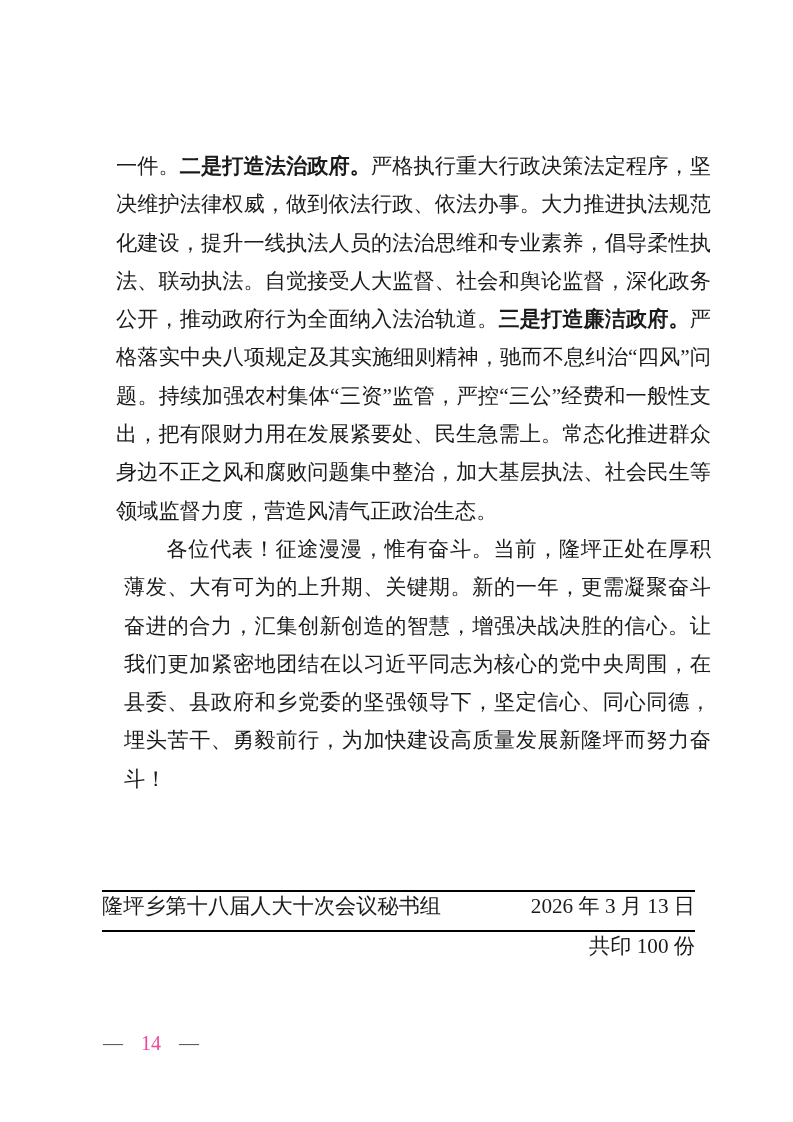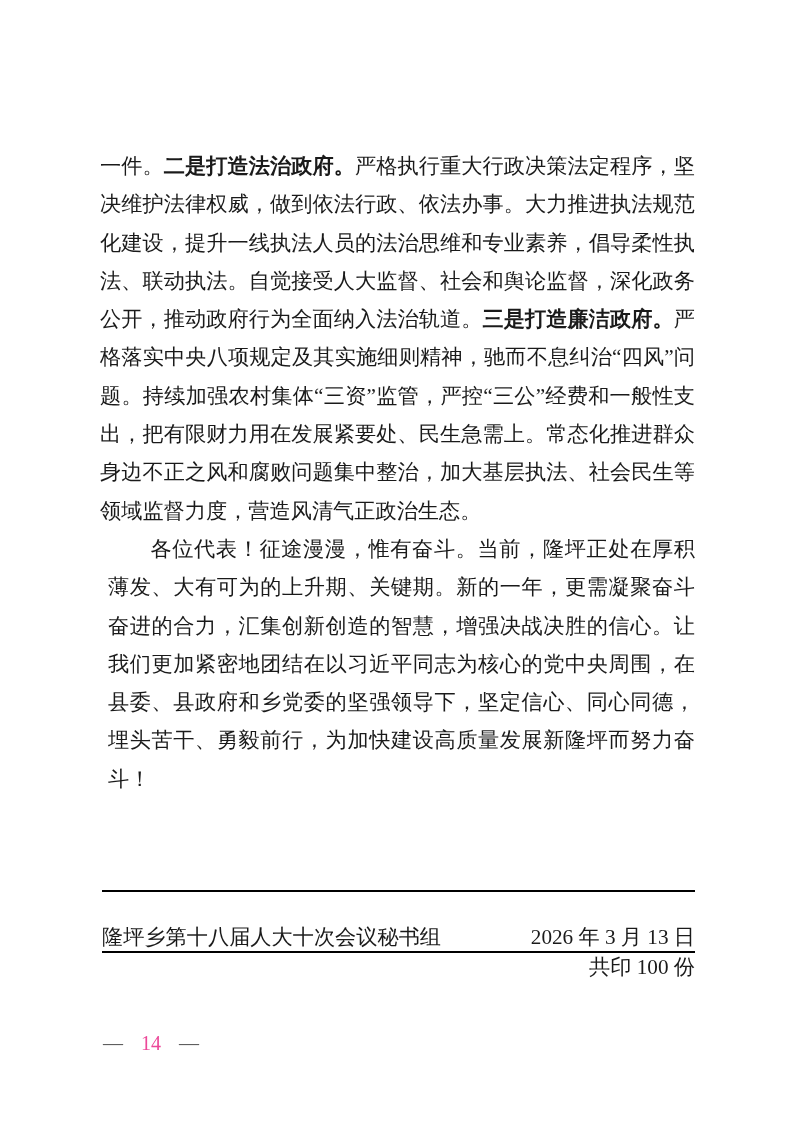--- a/index.html
+++ b/index.html
@@ -10,21 +10,21 @@
   body {
     width: 793px;
     height: 1122px;
     position: relative;
     font-family: "Liberation Serif", "DejaVu Serif", serif;
     color: #1a1a1a;
     overflow: hidden;
   }
   .body-text {
     position: absolute;
-    left: 100px;
+    left: 116px;
     top: 147px;
     width: 595px;
     font-size: 21.2px;
     line-height: 38.3px;
     text-align: justify;
     text-justify: inter-ideograph;
     letter-spacing: 0;
   }
   .body-text p {
     margin: 0;
@@ -44,22 +44,22 @@
     width: 593px;
     font-size: 21.2px;
   }
   .rule {
     border-top: 2px solid #000000;
     height: 0;
   }
   .sig-row {
     display: flex;
     justify-content: space-between;
-    align-items: flex-end;
-    height: 59px;
+    align-items: flex-start;
+    height: 38px;
   }
   .print-row {
     text-align: right;
     padding-top: 0;
   }
   .page-number {
     position: absolute;
     left: 103px;
     top: 1032px;
     font-size: 20px;

